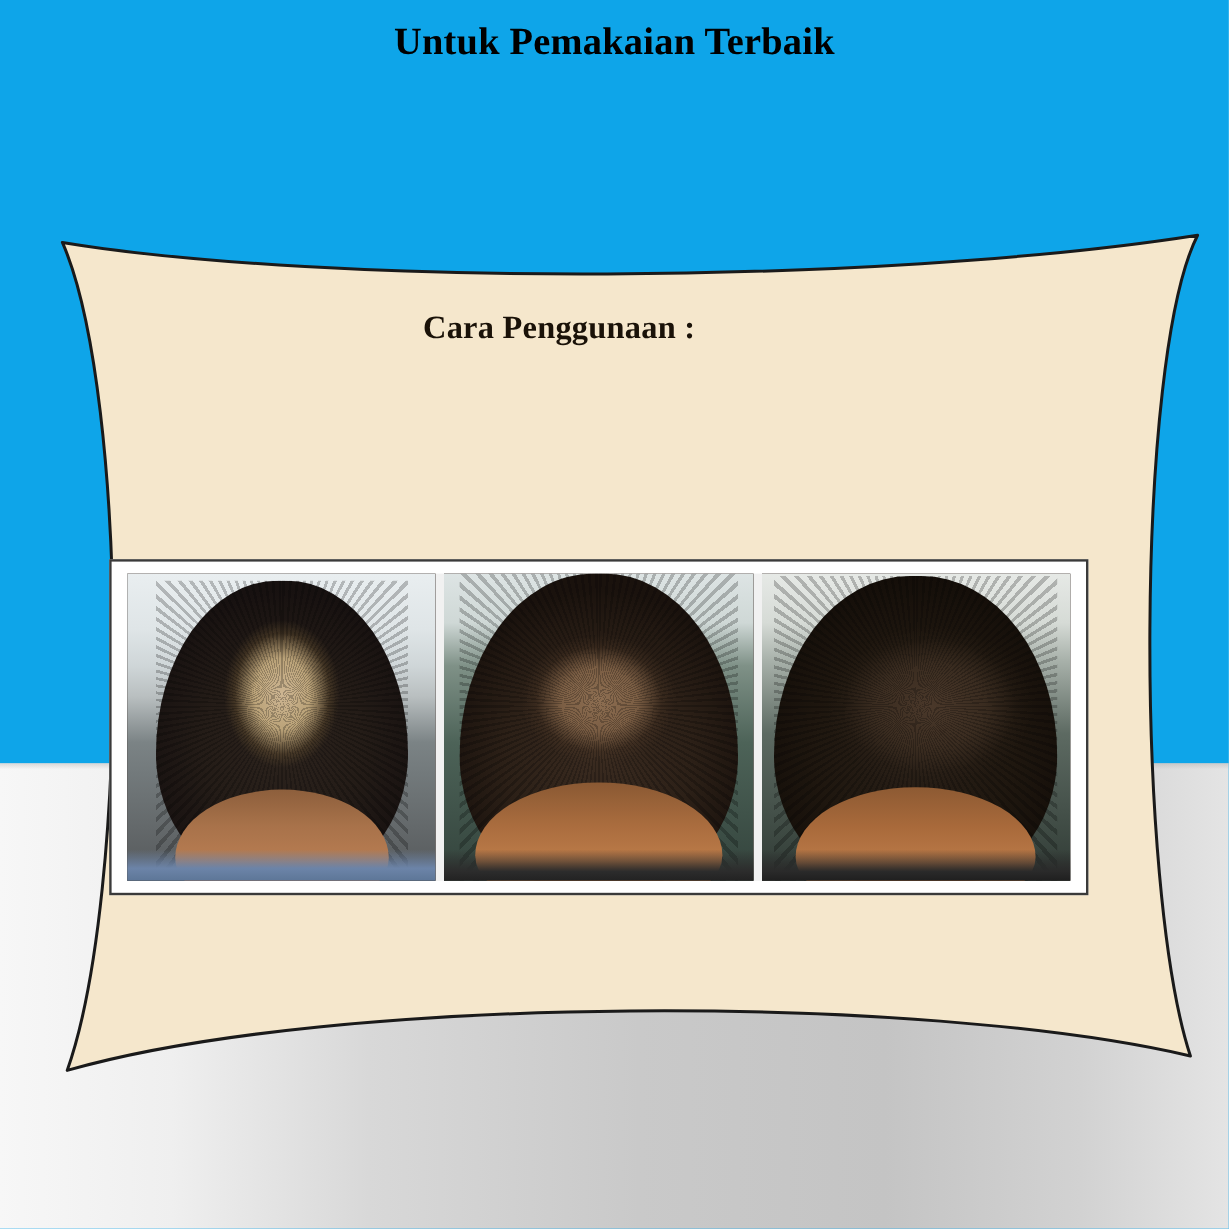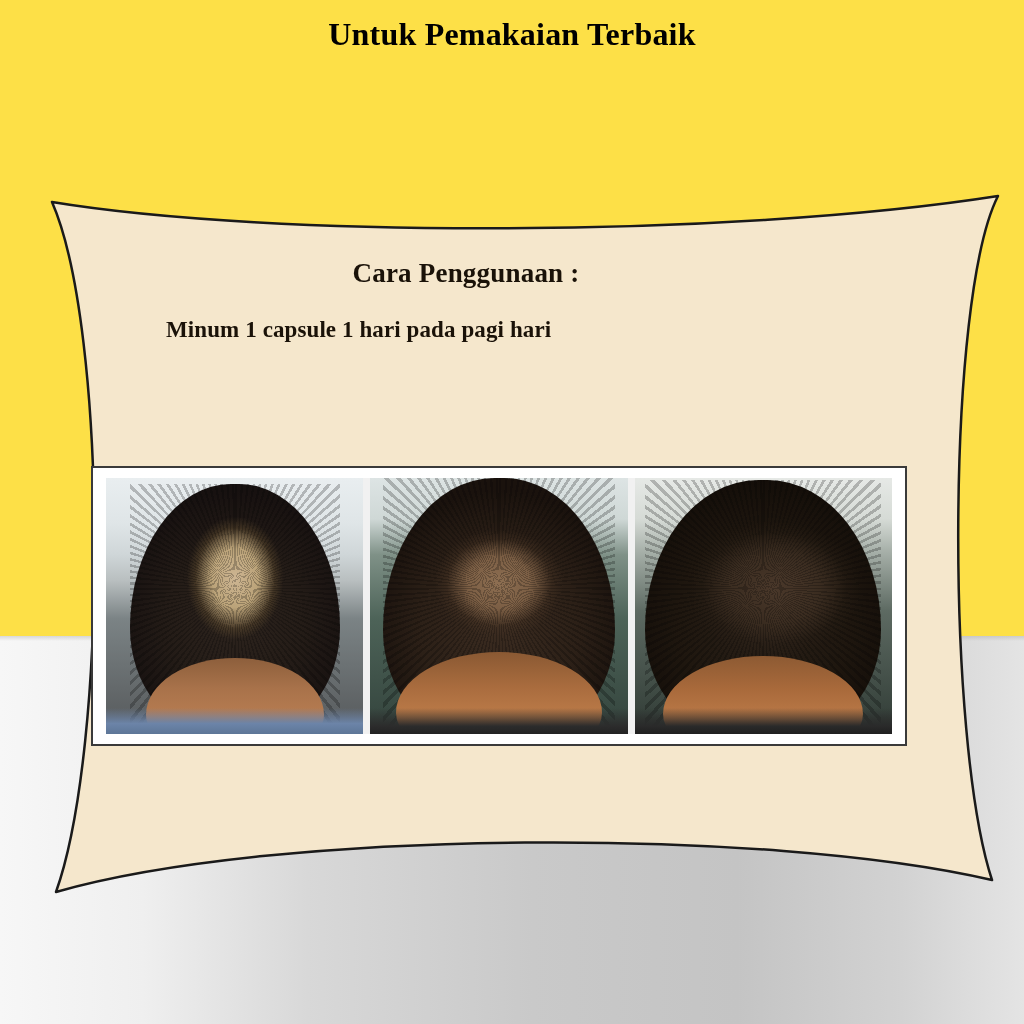--- a/index.html
+++ b/index.html
@@ -10,21 +10,21 @@
     width: 1024px;
     height: 1024px;
     background: #ffffff;
     font-family: "Liberation Serif", serif;
     overflow: hidden;
   }
   #page {
     position: relative;
     width: 1024px;
     height: 1024px;
-    background: #fde047;
+    background: #0ea5e9;
     overflow: hidden;
   }
 
   
   .floor {
     position: absolute;
     left: 0;
     top: 636px;
     width: 1024px;
     height: 388px;
@@ -200,21 +200,20 @@
       <path d="M 22 22
                C 240 58, 700 58, 968 16
                C 916 118, 916 560, 962 700
                C 740 648, 250 648, 26 712
                C 78 566, 78 150, 22 22 Z" fill="#f5e7cc" stroke="#1a1a1a" stroke-width="2.5" stroke-linejoin="round"></path>
     </svg>
   </div>
 
   <div class="banner-text">
     <div class="banner-heading">Cara Penggunaan :</div>
-    <div class="banner-line">Minum 1 capsule 1 hari pada pagi hari</div>
   </div>
 
   <div class="photo-panel">
     <div class="photo-strip">
 
       <div class="photo p1">
         <div class="ph-bg"></div>
         <div class="head">
           <div class="strands"></div>
         </div>

